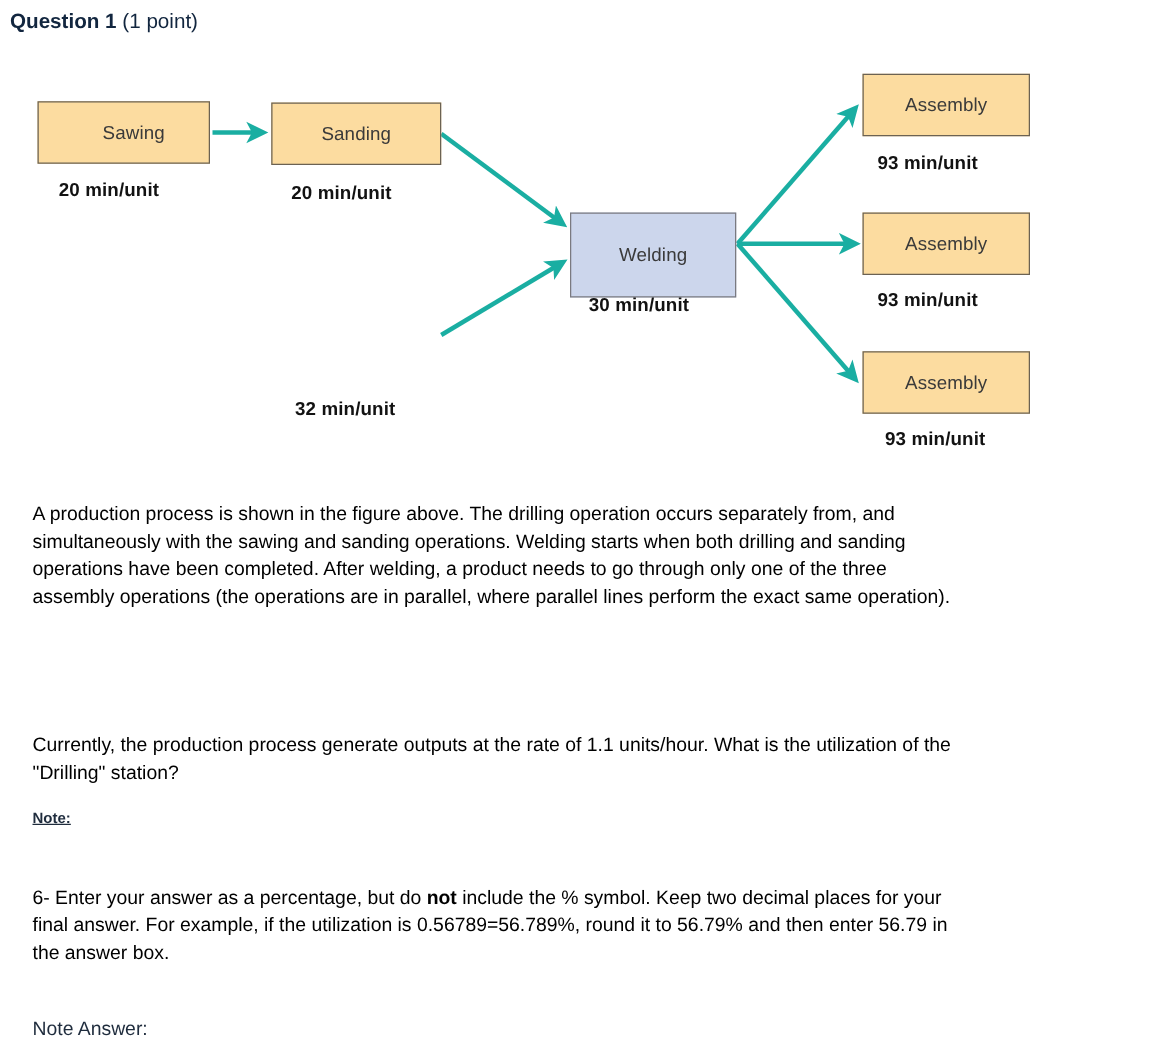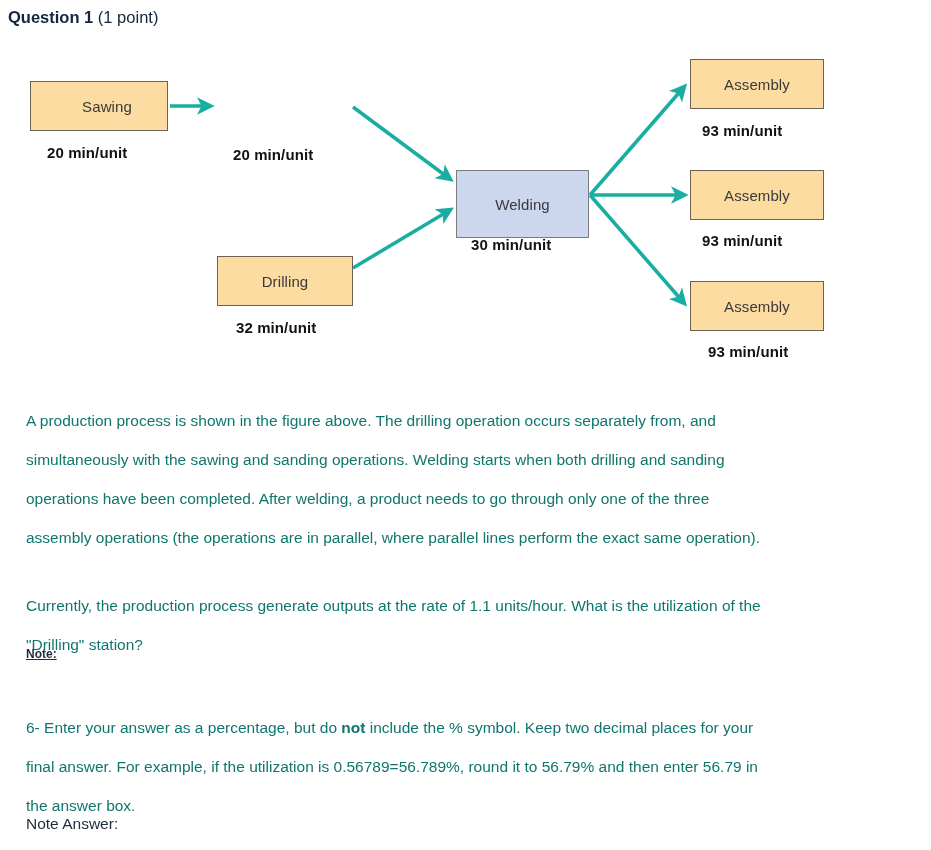--- a/index.html
+++ b/index.html
@@ -92,22 +92,22 @@
   #rate-assembly-1 { left: 702px; top: 82px; }
   #rate-assembly-2 { left: 702px; top: 192px; }
   #rate-assembly-3 { left: 708px; top: 303px; }
 
   
   .body-text {
     position: absolute;
     left: 26px;
     width: 740px;
     font-size: 15.5px;
-    line-height: 39px;
-    color: #0f766e;
+    line-height: 22px;
+    color: #000000;
   }
   #paragraph-description { top: 385px; }
   #paragraph-question    { top: 570px; }
   #note-heading {
     position: absolute;
     left: 26px;
     top: 647px;
     font-size: 12px;
     font-weight: bold;
     text-decoration: underline;
@@ -151,25 +151,25 @@
     <line x1="590" y1="155" x2="684" y2="155" stroke="#1aaea2" stroke-width="3.6" marker-end="url(#ah)"></line>
 
     <line x1="590" y1="155" x2="684" y2="263" stroke="#1aaea2" stroke-width="3.6" marker-end="url(#ah)"></line>
   </svg>
 
   <div class="node-box tan" id="node-sawing">
     <span>Sawing</span>
   </div>
   <div class="rate-label" id="rate-sawing">20 min/unit</div>
 
+  <div class="node-box tan" id="node-sanding">
+    <span>Sanding</span>
+  </div>
   <div class="rate-label" id="rate-sanding">20 min/unit</div>
 
-  <div class="node-box tan" id="node-drilling">
-    <span>Drilling</span>
-  </div>
   <div class="rate-label" id="rate-drilling">32 min/unit</div>
 
   <div class="node-box blue" id="node-welding">
     <span>Welding</span>
   </div>
   <div class="rate-label" id="rate-welding">30 min/unit</div>
 
   <div class="node-box tan" id="node-assembly-1">
     <span>Assembly</span>
   </div>

